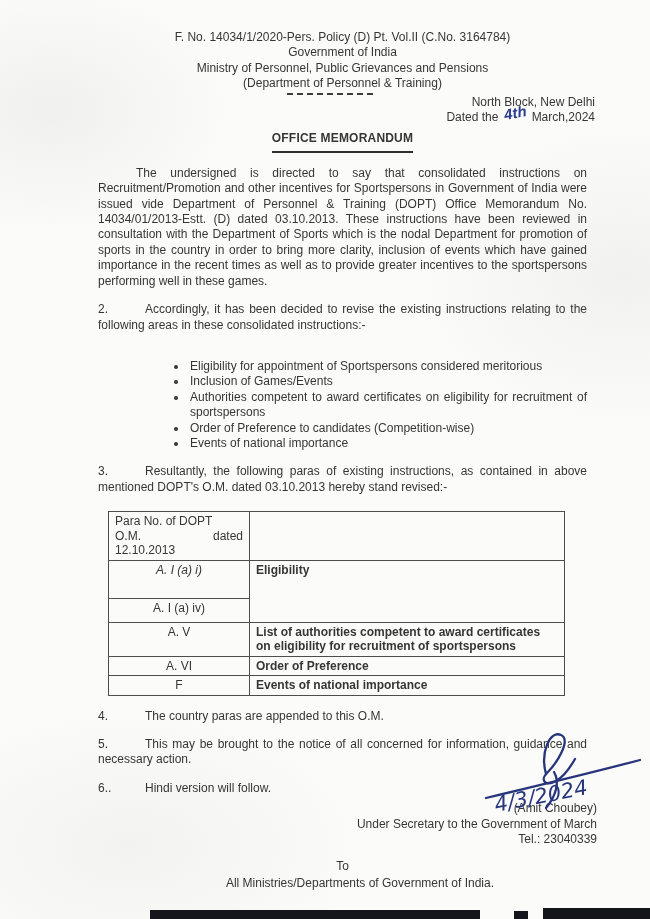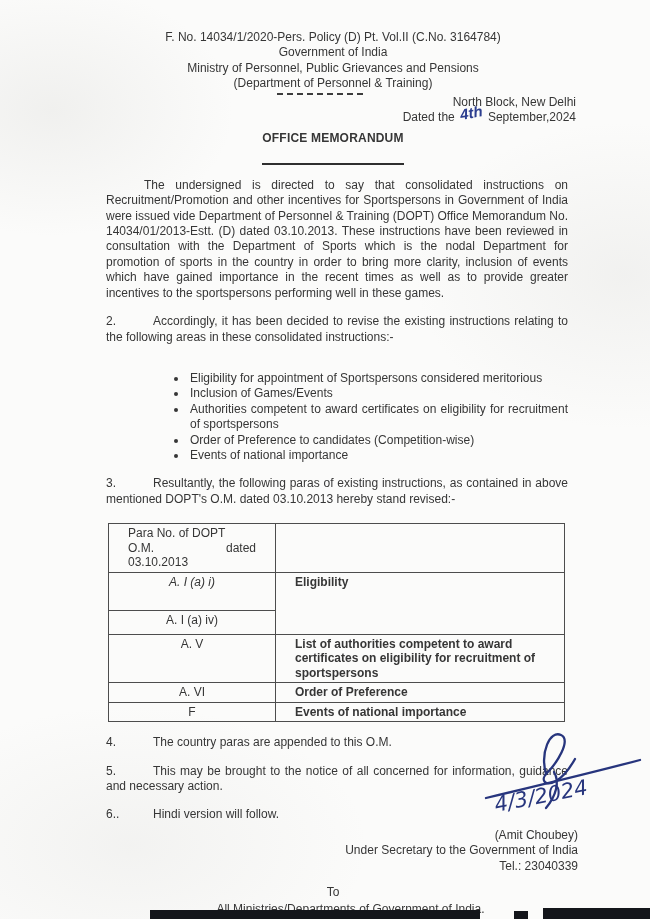--- a/index.html
+++ b/index.html
@@ -9,34 +9,34 @@
     margin:0 auto;
     background:
       radial-gradient(ellipse 260px 180px at 8% 12%, rgba(190,190,185,.18), rgba(0,0,0,0) 70%),
       radial-gradient(ellipse 300px 220px at 96% 30%, rgba(185,185,180,.15), rgba(0,0,0,0) 70%),
       radial-gradient(ellipse 340px 200px at 20% 92%, rgba(190,190,185,.14), rgba(0,0,0,0) 70%),
       #fbfbfa;
     overflow:hidden;
     font-family:"Liberation Sans","DejaVu Sans",sans-serif;
     font-size:12px;line-height:15.4px;color:#363636;
   }
-  .content{position:absolute;left:98px;right:82px;top:30px;}
+  .content{position:absolute;left:98px;right:63px;top:30px;}
   .center{text-align:center;}
   .right{text-align:right;margin-right:-8px;}
   .dashes{width:86px;height:0;border-top:2.5px dashed #3d3d3d;margin:1px auto 0 auto;position:relative;left:-13px;}
   .heading-wrap{text-align:center;margin-top:6px;}
-  .heading{display:inline-block;font-weight:bold;letter-spacing:.2px;border-bottom:2px solid #2f2f2f;padding-bottom:16px;}
+  .heading{display:inline-block;font-weight:bold;letter-spacing:.2px;border-bottom:2px solid #2f2f2f;padding-bottom:4px;}
   .subject{margin-top:18px;}
-  .body-p{margin:13px 0 0 8px;text-align:justify;}
+  .body-p{margin:13px 0 0 0;text-align:justify;}
   .indent{text-indent:38px;}
   .num{display:inline-block;width:47px;text-indent:0;}
   .bullets{margin:26px 0 0 90px;padding:0;text-align:justify;}
   .bullets li{margin:0 0 0 0;padding-left:2px;}
   table.rev{border-collapse:collapse;width:457px;margin:16px 0 0 10px;table-layout:fixed;}
-  table.rev td{border:1px solid #4d4d4d;padding:2px 19px;vertical-align:top;line-height:14.5px;}
+  table.rev td{border:1px solid #4d4d4d;padding:2px 6px;vertical-align:top;line-height:14.5px;}
   td.c1{width:128px;text-align:center;}
   td.c2{text-align:left;font-weight:bold;}
   td.hdr{text-align:left;}
   .spread{display:flex;justify-content:space-between;}
   td.r2{height:33px;font-style:italic;}
   td.r3{height:19px;}
   .signoff{text-align:right;margin-right:-10px;margin-top:5px;}
   .to-block{margin-top:11px;text-align:center;}
   .addressee{margin-left:35px;margin-top:2px;}
   .hand{display:inline-block;color:#2c3e8f;font-style:italic;font-size:15px;line-height:10px;transform:rotate(-10deg);position:relative;top:-3px;margin:0 2px;font-weight:bold;}
@@ -54,21 +54,21 @@
 
     <div class="center">F. No. 14034/1/2020-Pers. Policy (D) Pt. Vol.II (C.No. 3164784)</div>
     <div class="center">Government of India</div>
     <div class="center">Ministry of Personnel, Public Grievances and Pensions</div>
     <div class="center">(Department of Personnel &amp; Training)</div>
     <div class="dashes"></div>
 
     <div class="right">North Block, New Delhi</div>
     <div class="right"><span>Dated the</span>
       <span class="hand">4th</span>
-      <span>September,2024</span></div>
+      <span>March,2024</span></div>
 
     <div class="heading-wrap">
       <span class="heading">OFFICE MEMORANDUM</span>
     </div>
 
 
     <p class="body-p indent">The undersigned is directed to say that consolidated instructions on Recruitment/Promotion and other incentives for Sportspersons in Government of India were issued vide Department of Personnel &amp; Training (DOPT) Office Memorandum No. 14034/01/2013-Estt. (D) dated 03.10.2013. These instructions have been reviewed in consultation with the Department of Sports which is the nodal Department for promotion of sports in the country in order to bring more clarity, inclusion of events which have gained importance in the recent times as well as to provide greater incentives to the sportspersons performing well in these games.</p>
 
     <p class="body-p"><span class="num">2.</span><span>Accordingly, it has been decided to revise the existing instructions relating to the following areas in these consolidated instructions:-</span></p>
 
@@ -84,21 +84,21 @@
 
     <table class="rev">
       <tbody>
           <tr>
         <td class="c1 hdr">
           <div>Para No. of DOPT</div>
           <div class="spread">
                 <span>O.M.</span>
                 <span>dated</span>
               </div>
-          <div>03.10.2013</div>
+          <div>12.10.2013</div>
         </td>
         <td class="c2"></td>
       </tr>
       <tr>
         <td class="c1 r2">A. I (a) i)</td>
         <td class="c2" rowspan="2">Eligibility</td>
       </tr>
       <tr>
         <td class="c1 r3">A. I (a) iv)</td>
       </tr>
@@ -118,21 +118,21 @@
       </table>
 
     <p class="body-p"><span class="num">4.</span><span>The country paras are appended to this O.M.</span></p>
 
     <p class="body-p"><span class="num">5.</span><span>This may be brought to the notice of all concerned for information, guidance and necessary action.</span></p>
 
     <p class="body-p"><span class="num">6..</span><span>Hindi version will follow.</span></p>
 
     <div class="signoff">
       <div>(Amit Choubey)</div>
-      <div>Under Secretary to the Government of India</div>
+      <div>Under Secretary to the Government of March</div>
       <div>Tel.: 23040339</div>
     </div>
 
     <div class="to-block">
       <div>To</div>
       <div class="addressee">All Ministries/Departments of Government of India.</div>
     </div>
 
   </div>
 

